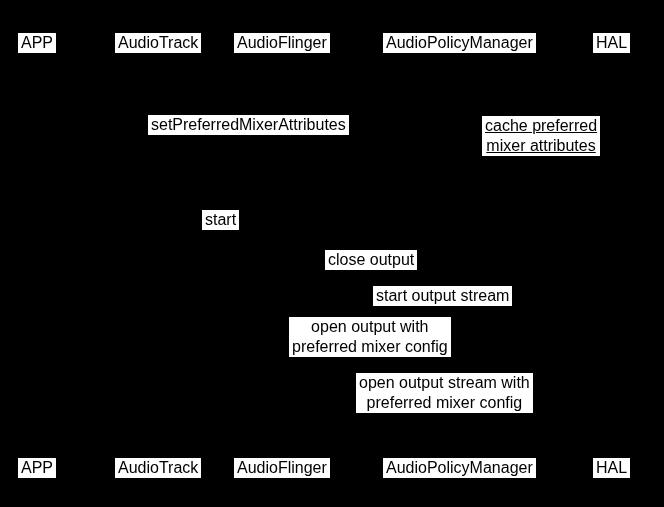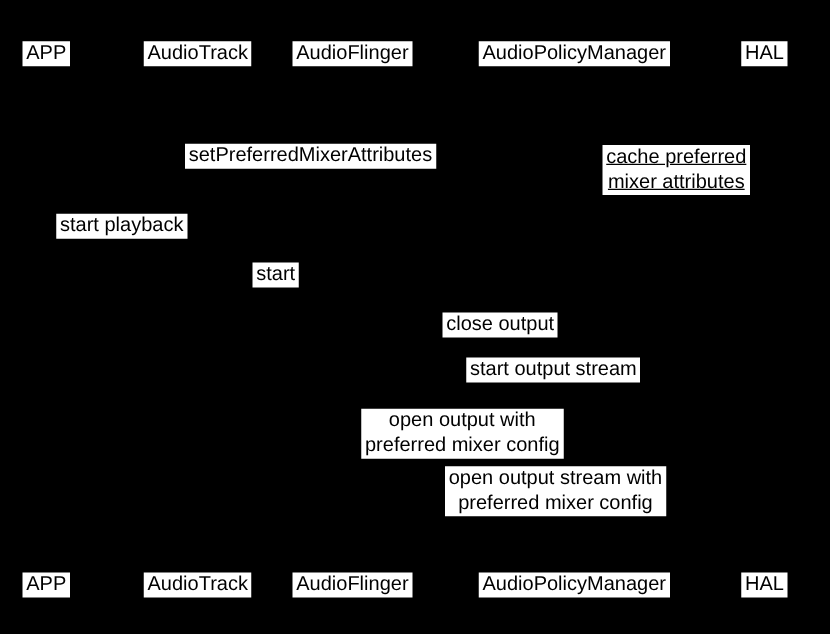--- a/index.html
+++ b/index.html
@@ -39,29 +39,28 @@
   <div class="lbl" style="left:115px; top:33px;">AudioTrack</div>
   <div class="lbl" style="left:234px; top:33px;">AudioFlinger</div>
   <div class="lbl" style="left:383px; top:33px;">AudioPolicyManager</div>
   <div class="lbl" style="left:593px; top:33px;">HAL</div>
 
   <div class="lbl" style="left:148px; top:75px;margin-top:40px;">setPreferredMixerAttributes</div>
 
   <div class="lbl center" style="left:482px; top:116px;text-decoration:underline;">cache preferred
 mixer attributes</div>
 
-  <div class="lbl" style="left:45px; top:171px;">start playback</div>
 
   <div class="lbl" style="left:202px; top:210px;text-align:right;">start</div>
 
-  <div class="lbl" style="left:325px; top:250px;margin-left:29px;">close output</div>
+  <div class="lbl" style="left:325px; top:250px;">close output</div>
 
   <div class="lbl" style="left:373px; top:286px;">start output stream</div>
 
-  <div class="lbl center" style="left:289px; top:317px;margin-top:10px;">open output with
+  <div class="lbl center" style="left:289px; top:317px;">open output with
 preferred mixer config</div>
 
   <div class="lbl center" style="left:356px; top:373px;text-align:center;">open output stream with
 preferred mixer config</div>
 
   <div class="lbl" style="left:18px;  top:458px;">APP</div>
   <div class="lbl" style="left:115px; top:458px;">AudioTrack</div>
   <div class="lbl" style="left:234px; top:458px;">AudioFlinger</div>
   <div class="lbl" style="left:383px; top:458px;">AudioPolicyManager</div>
   <div class="lbl" style="left:593px; top:458px;">HAL</div>

